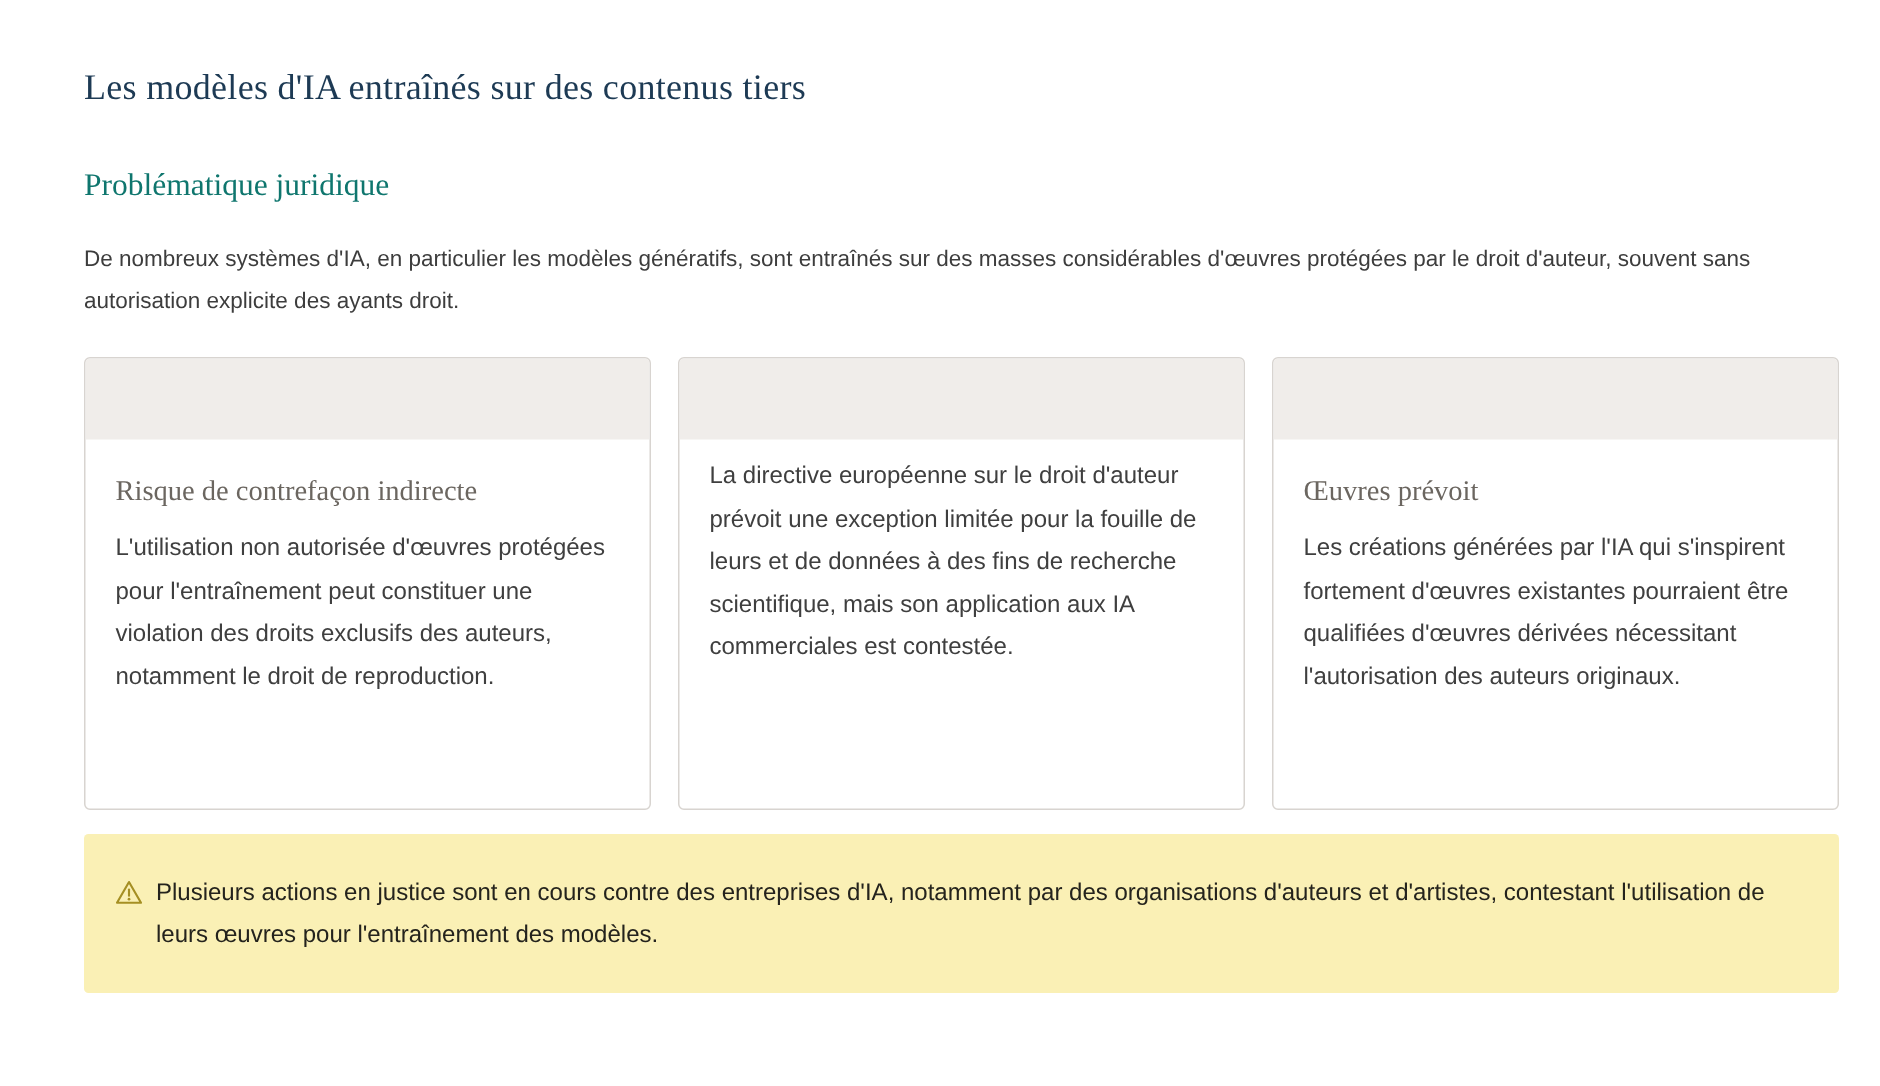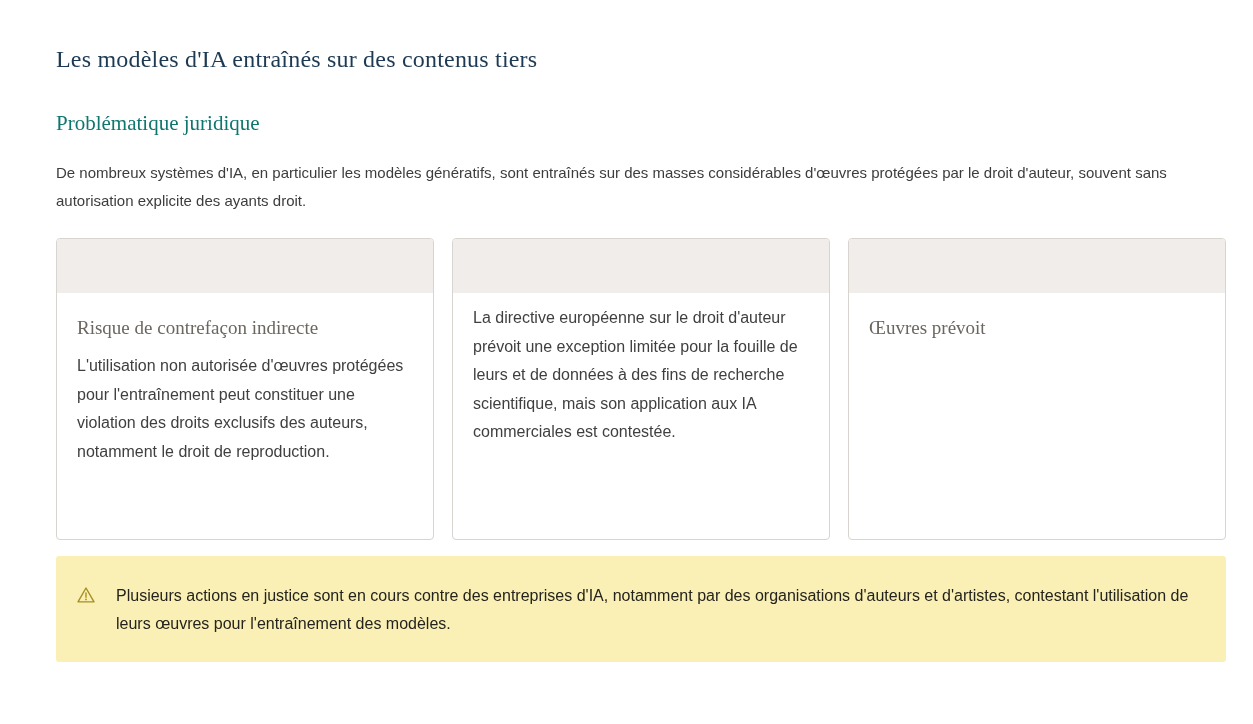--- a/index.html
+++ b/index.html
@@ -85,21 +85,21 @@
     align-items: flex-start;
     padding: 26px 35px 24px 20px;
   }
   .alert-icon {
     flex: 0 0 auto;
     width: 20px;
     height: 20px;
     margin-top: 3px;
   }
   .alert-text {
-    margin-left: 20px;
+    margin-left: 8px;
     font-size: 16px;
     line-height: 28px;
     color: #24231d;
   }
 </style>
 </head>
 <body>
 
 <div class="page">
 
@@ -118,20 +118,21 @@
     </section>
 
     <section class="card">
       <div class="card-header"></div>
       <p class="card-body">La directive européenne sur le droit d'auteur prévoit une exception limitée pour la fouille de leurs et de données à des fins de recherche scientifique, mais son application aux IA commerciales est contestée.</p>
     </section>
 
     <section class="card">
       <div class="card-header"></div>
       <h3 class="card-title">Œuvres prévoit</h3>
+      <p class="card-body">Les créations générées par l'IA qui s'inspirent fortement d'œuvres existantes pourraient être qualifiées d'œuvres dérivées nécessitant l'autorisation des auteurs originaux.</p>
     </section>
 
   </div>
 
   <div class="alert">
     <span class="alert-icon">
       <svg viewBox="0 0 24 24" width="20" height="20" aria-hidden="true">
         <path d="M12 3.6 L21.6 20.2 H2.4 Z" fill="none" stroke="#a58f23" stroke-width="1.7" stroke-linejoin="round"></path>
         <line x1="12" y1="9.6" x2="12" y2="14.6" stroke="#a58f23" stroke-width="1.7" stroke-linecap="round"></line>
         <circle cx="12" cy="17.3" r="1.1" fill="#a58f23"></circle>

